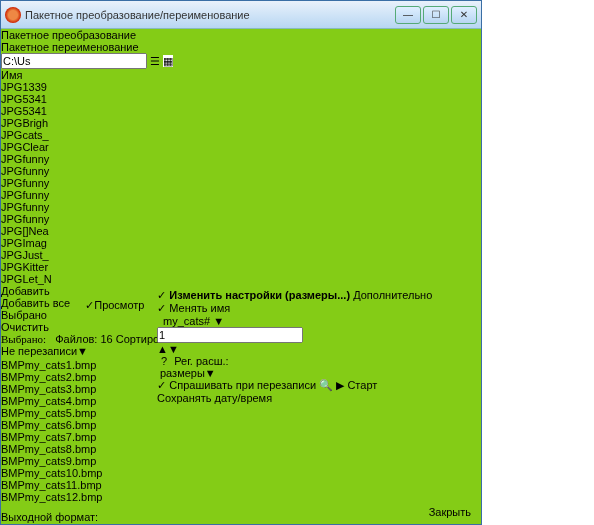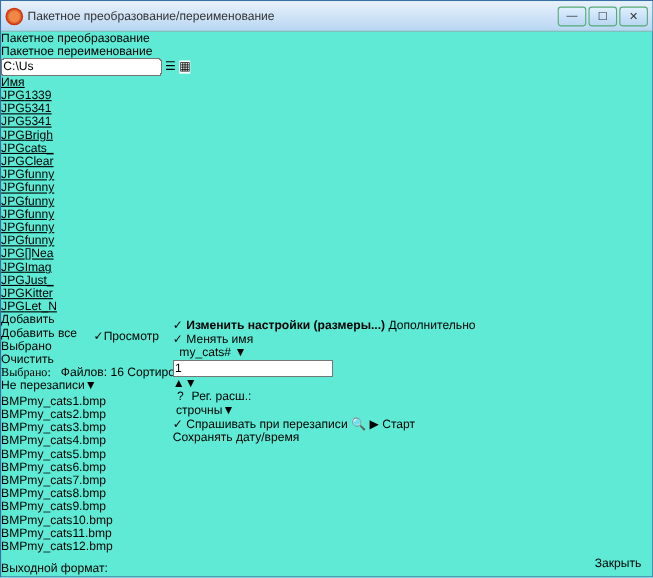--- a/index.html
+++ b/index.html
@@ -1,17 +1,17 @@
 <!DOCTYPE html>
 <html><head>
 <meta charset="utf-8">
 <style>
 * { box-sizing: border-box; margin: 0; padding: 0; font-family: Tahoma, sans-serif; font-size: 11px; }
 body { background: #fff; width: 594px; height: 525px; position: relative; overflow: hidden; }
-.window { width: 594px; height: 525px; border: 1px solid #3a6ea5; background: #5eead4; position: relative; }
+.window { width: 482px; height: 525px; border: 1px solid #3a6ea5; background: #84cc16; position: relative; }
 .titlebar { height: 28px; background: linear-gradient(#e9f1fb, #d0e4f7 50%, #b8d6f2); border-bottom: 1px solid #8bb; display: flex; align-items: center; padding: 0 4px; }
 .titlebar .icon { width: 16px; height: 16px; margin-right: 4px; background: radial-gradient(circle,#e84 40%,#c20 70%); border-radius: 50%; }
 .titlebar .title { flex: 1; color: #333; }
 .winbtns { display: flex; gap: 2px; }
 .winbtn { width: 26px; height: 18px; border: 1px solid #5a7; border-radius: 3px; background: linear-gradient(#dfefff,#b8d6f2); display: flex; align-items: center; justify-content: center; font-size: 10px; color: #333; }
 .winbtn.close { background: linear-gradient(#f3a0a0,#d63; border-color: #a33; color:#fff;}
 .winbtn.close { background: linear-gradient(#f3a0a0,#d64040); border-color: #a33; color:#fff;}
 .tabs { display: flex; background: #ece9d8; padding: 4px 6px 0; }
 .tab { padding: 4px 12px; border: 1px solid #aca899; border-bottom: none; background: #ece9d8; margin-right: 2px; border-radius: 3px 3px 0 0; }
 .tab.active { background: #fff; font-weight: normal; position: relative; top: 1px; }
@@ -63,21 +63,21 @@
     <div class="tab">Пакетное переименование</div>
   </div>
 
   <div class="panel">
     <div class="row">
       <input class="pathinput" value="C:\Us" style="">
       <span class="listviewbtn">☰</span>
       <span class="listviewbtn" style="background:#fff">▦</span>
     </div>
 
-    <div style="display:flex;gap:8px;text-decoration:underline;">
+    <div style="display:flex;gap:8px;">
       <div class="tree">
         <div class="treehdr">Имя</div>
         <div>
           <div class="treeitem"><span class="jpg-icon">JPG</span><span>1339</span></div>
           <div class="treeitem"><span class="jpg-icon">JPG</span><span>5341</span></div>
           <div class="treeitem"><span class="jpg-icon">JPG</span><span>5341</span></div>
           <div class="treeitem"><span class="jpg-icon">JPG</span><span>Brigh</span></div>
           <div class="treeitem"><span class="jpg-icon">JPG</span><span>cats_</span></div>
           <div class="treeitem"><span class="jpg-icon">JPG</span><span>Clear</span></div>
           <div class="treeitem"><span class="jpg-icon">JPG</span><span>funny</span></div>
@@ -157,21 +157,21 @@
           <span class="underline-red">my_cats#</span>
           <span class="arrow">▼</span>
         </div>
         <div class="spin">
           <input value="1" style="">
           <div class="spinbtns"><span>▲</span><span>▼</span></div>
         </div>
         <span class="btn-s" style="width:18px;margin:0 4px">?</span>
         <span>Рег. расш.:</span>
         <div class="combo plain" style="width:58px;margin-left:3px">
-          <span>строчны</span><span class="arrow">▼</span>
+          <span>размеры</span><span class="arrow">▼</span>
         </div>
       </div>
       <div class="row" style="margin-bottom:0">
         <span style="width:14px"></span>
         <span class="chk">✓</span>
         <span>Спрашивать при перезаписи</span>
         <span style="flex:1"></span>
         <span class="btn-s" style="width:22px">🔍</span>
         <span style="width:6px"></span>
         <span class="startbtn">▶ <span>Старт</span></span>

